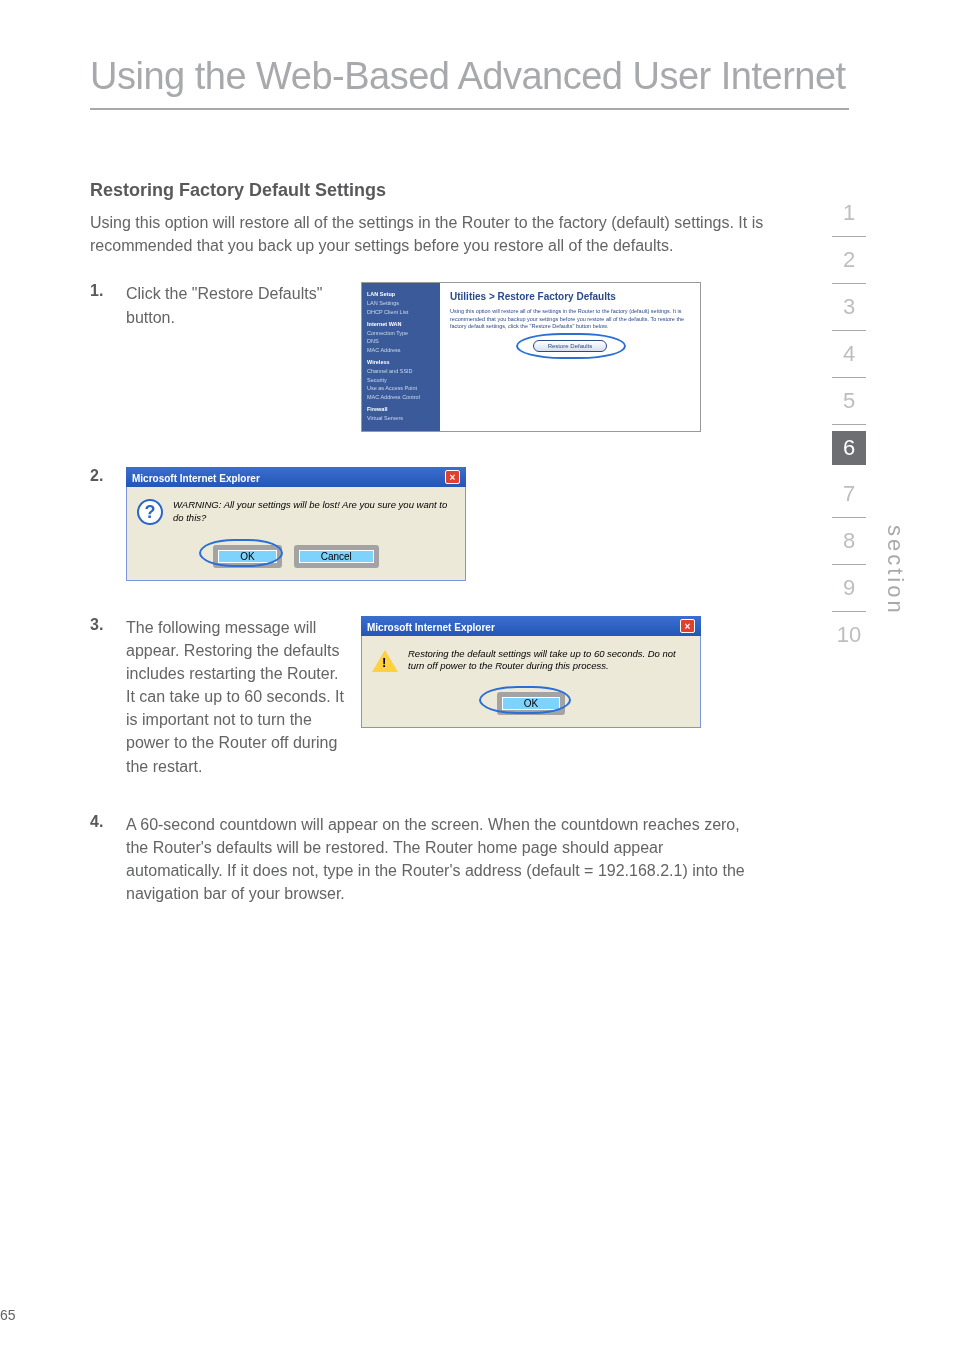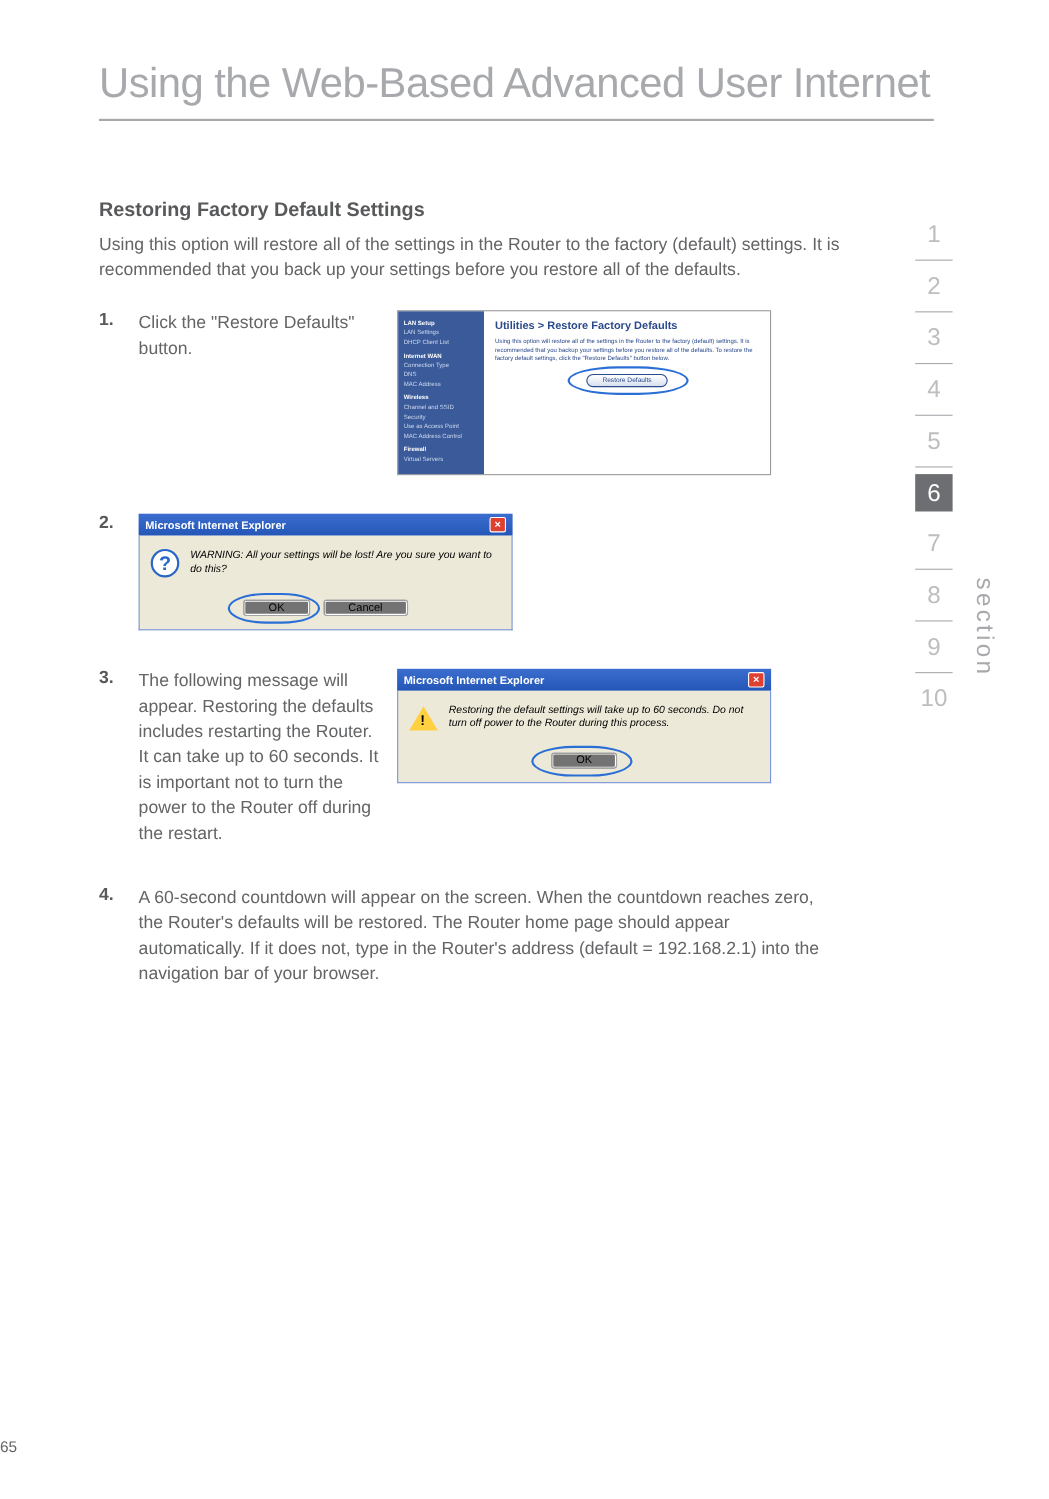--- a/index.html
+++ b/index.html
@@ -257,22 +257,22 @@
   .ie-btnrow {
     width: 100%;
     text-align: center;
     margin-top: 10px;
     display: flex;
     justify-content: center;
     gap: 12px;
     position: relative;
   }
   .ie-btn {
-    background: #737373;
-    border: 1px solid #a3a3a3;
+    background: #7dd3fc;
+    border: 5px solid #a3a3a3;
     border-radius: 3px;
     padding: 1px 22px;
     font-size: 10px;
     box-shadow: 0 0 0 1px #fff inset;
   }
   .ok-wrap, .ok-wrap2 { position: relative; display: inline-block; }
 </style>
 </head>
 <body>
 

